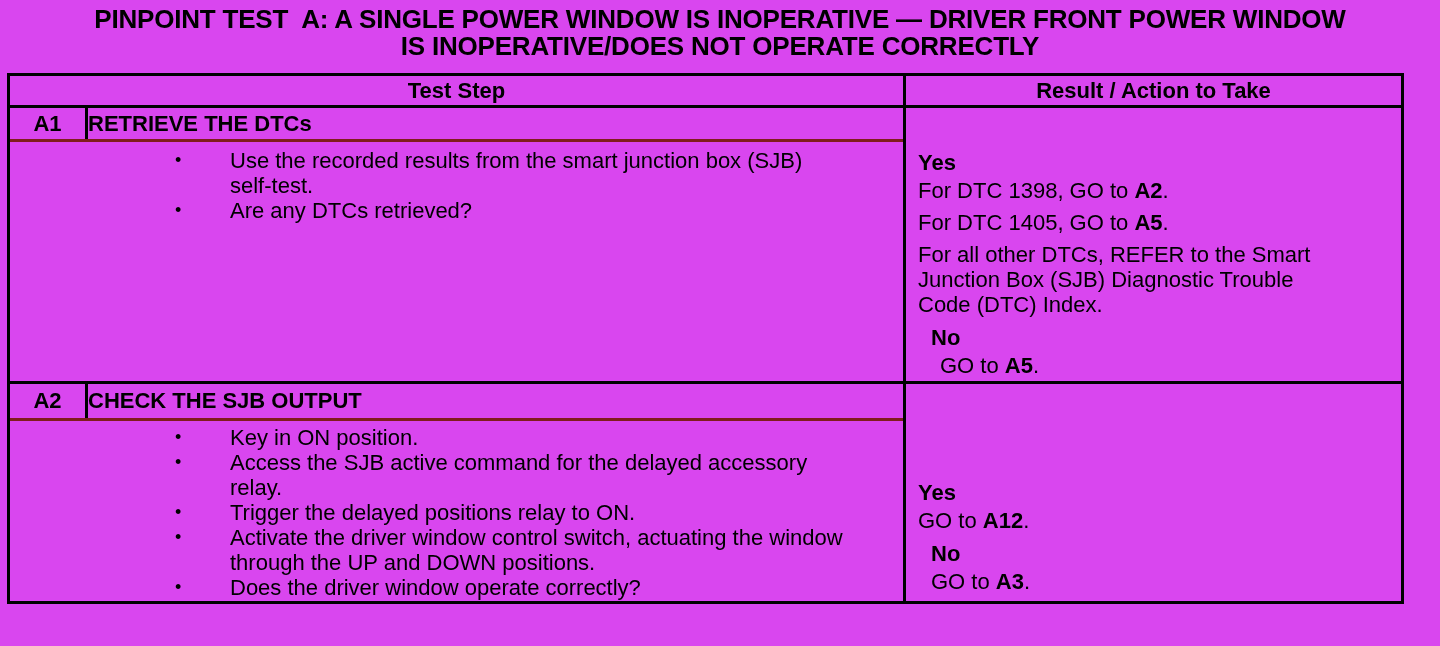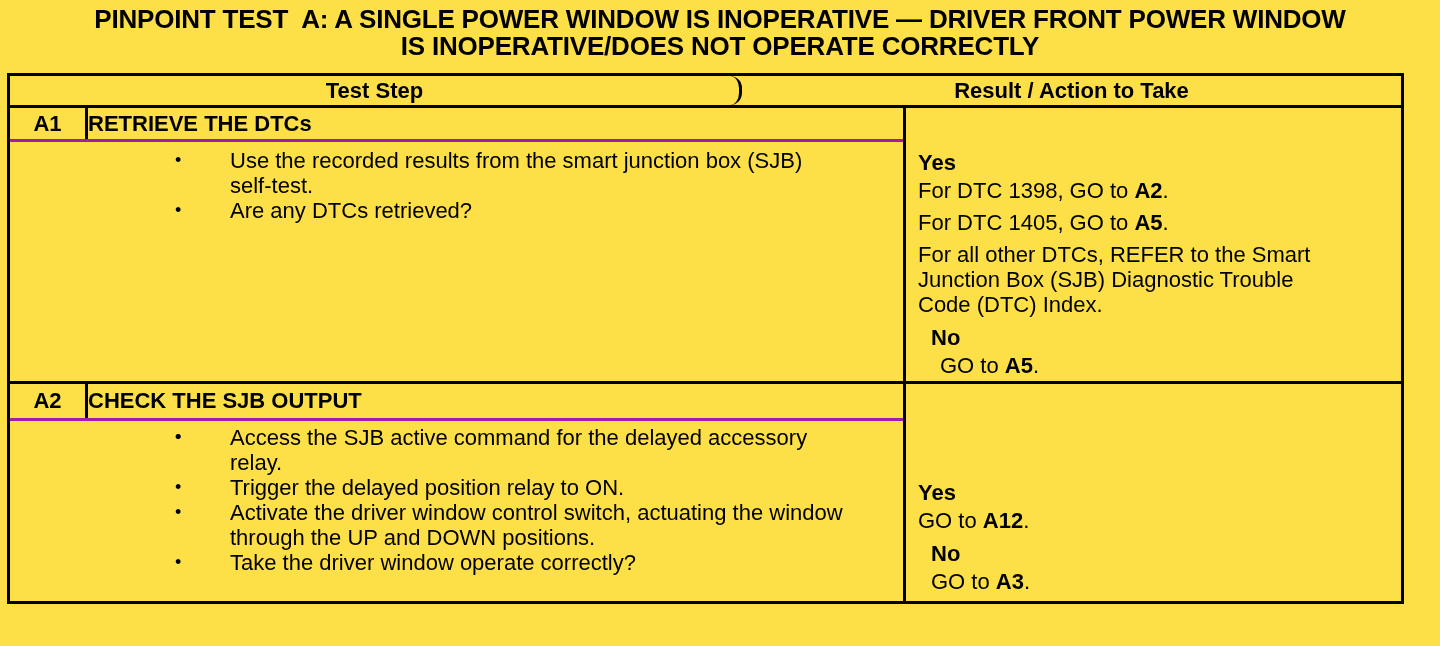--- a/index.html
+++ b/index.html
@@ -1,21 +1,21 @@
 <!DOCTYPE html>
 <html><head>
 <meta charset="utf-8">
 <style>
   * { box-sizing: border-box; margin: 0; padding: 0; }
   html, body { background: #ffffff; }
   .page {
     position: relative;
     width: 1440px;
     height: 646px;
-    background: #fde047;
+    background: #d946ef;
     color: #000000;
     font-family: "Liberation Sans", sans-serif;
     overflow: hidden;
   }
   .doc-title {
     position: absolute;
     top: 6px;
     left: 0;
     width: 100%;
     text-align: center;
@@ -41,34 +41,34 @@
     border-bottom: 3px solid #000;
     flex: 0 0 auto;
   }
   .th {
     display: flex;
     align-items: center;
     justify-content: center;
     font-size: 22px;
     font-weight: bold;
   }
-  .th-left { width: 732px; border-right: 3px solid #000; border-radius: 12px; }
+  .th-left { width: 896px; border-right: 3px solid #000; }
   .th-right { flex: 1; text-align: center; }
   .trow { display: flex; flex: 0 0 auto; overflow: hidden; }
   .row-a1 { height: 276px; border-bottom: 3px solid #000; }
   .row-a2 { height: 217px; }
   .cell-left {
     width: 896px;
     border-right: 3px solid #000;
     display: flex;
     flex-direction: column;
   }
   .step-header {
     display: flex;
-    border-bottom: 3px solid #a21caf;
+    border-bottom: 3px solid #7f1d1d;
     flex: 0 0 auto;
   }
   .row-a1 .step-header { height: 34px; }
   .row-a2 .step-header { height: 37px; }
   .step-num {
     width: 78px;
     border-right: 3px solid #000;
     display: flex;
     align-items: center;
     justify-content: center;
@@ -178,27 +178,27 @@
       </div>
     </div>
 
     <div class="trow row-a2">
       <div class="cell-left">
         <div class="step-header">
           <div class="step-num">A2</div>
           <div class="step-title">CHECK THE SJB OUTPUT</div>
         </div>
         <ul class="bullets">
-          <li><span class="bullet">•</span></li>
+          <li><span class="bullet">•</span><span class="li-text">Key in ON position.</span></li>
           <li><span class="bullet">•</span><span class="li-text">Access the SJB active command for the delayed accessory
 relay.</span></li>
-          <li><span class="bullet">•</span><span class="li-text">Trigger the delayed position relay to ON.</span></li>
+          <li><span class="bullet">•</span><span class="li-text">Trigger the delayed positions relay to ON.</span></li>
           <li><span class="bullet">•</span><span class="li-text">Activate the driver window control switch, actuating the window
 through the UP and DOWN positions.</span></li>
-          <li class="bold"><span class="bullet">•</span><span class="li-text">Take the driver window operate correctly?</span></li>
+          <li class="bold"><span class="bullet">•</span><span class="li-text">Does the driver window operate correctly?</span></li>
         </ul>
       </div>
       <div class="cell-right">
         <div class="vblock">
           <div class="verdict">Yes</div>
           <p class="action"><span>GO to </span><b>A12</b><span>.</span></p>
         </div>
         <div class="vblock">
           <div class="verdict">No</div>
           <p class="action"><span>GO to </span><b>A3</b><span>.</span></p>

